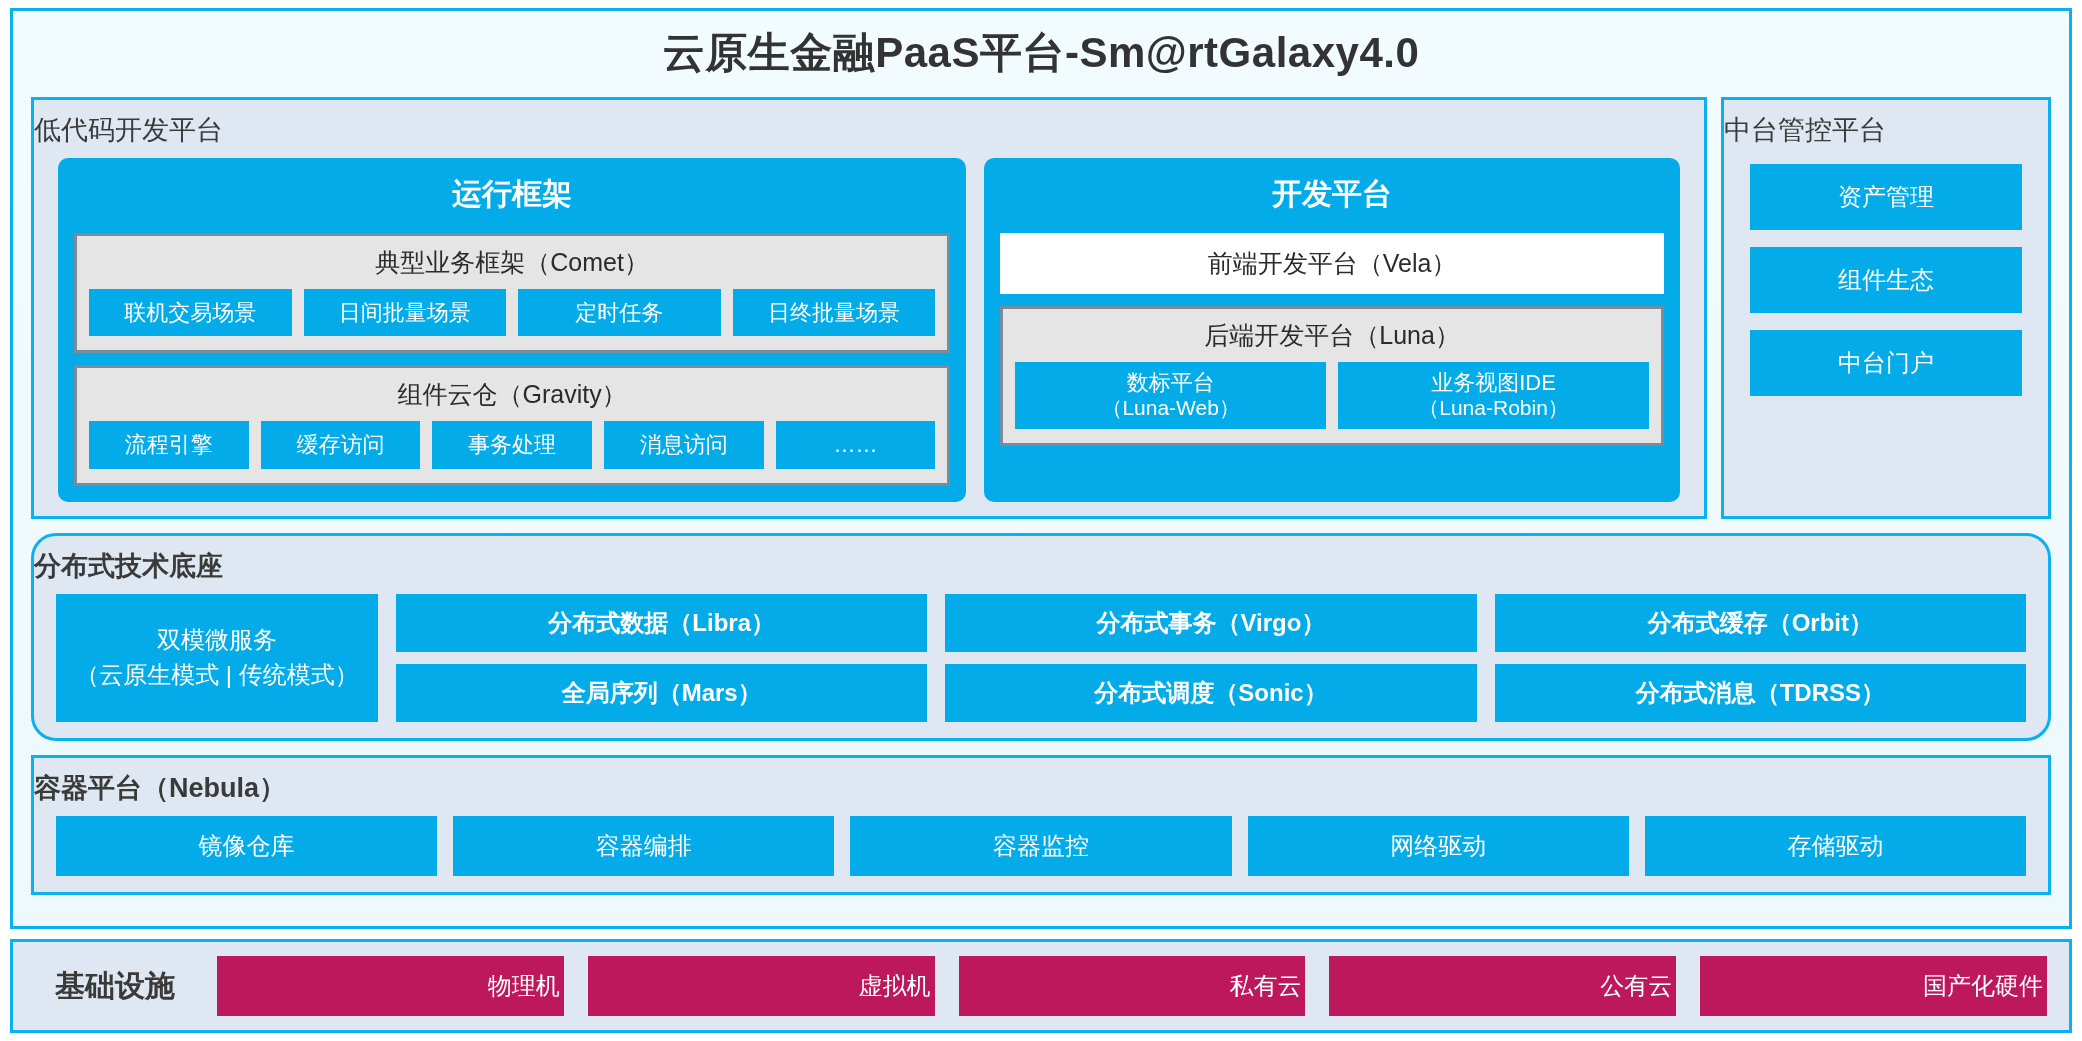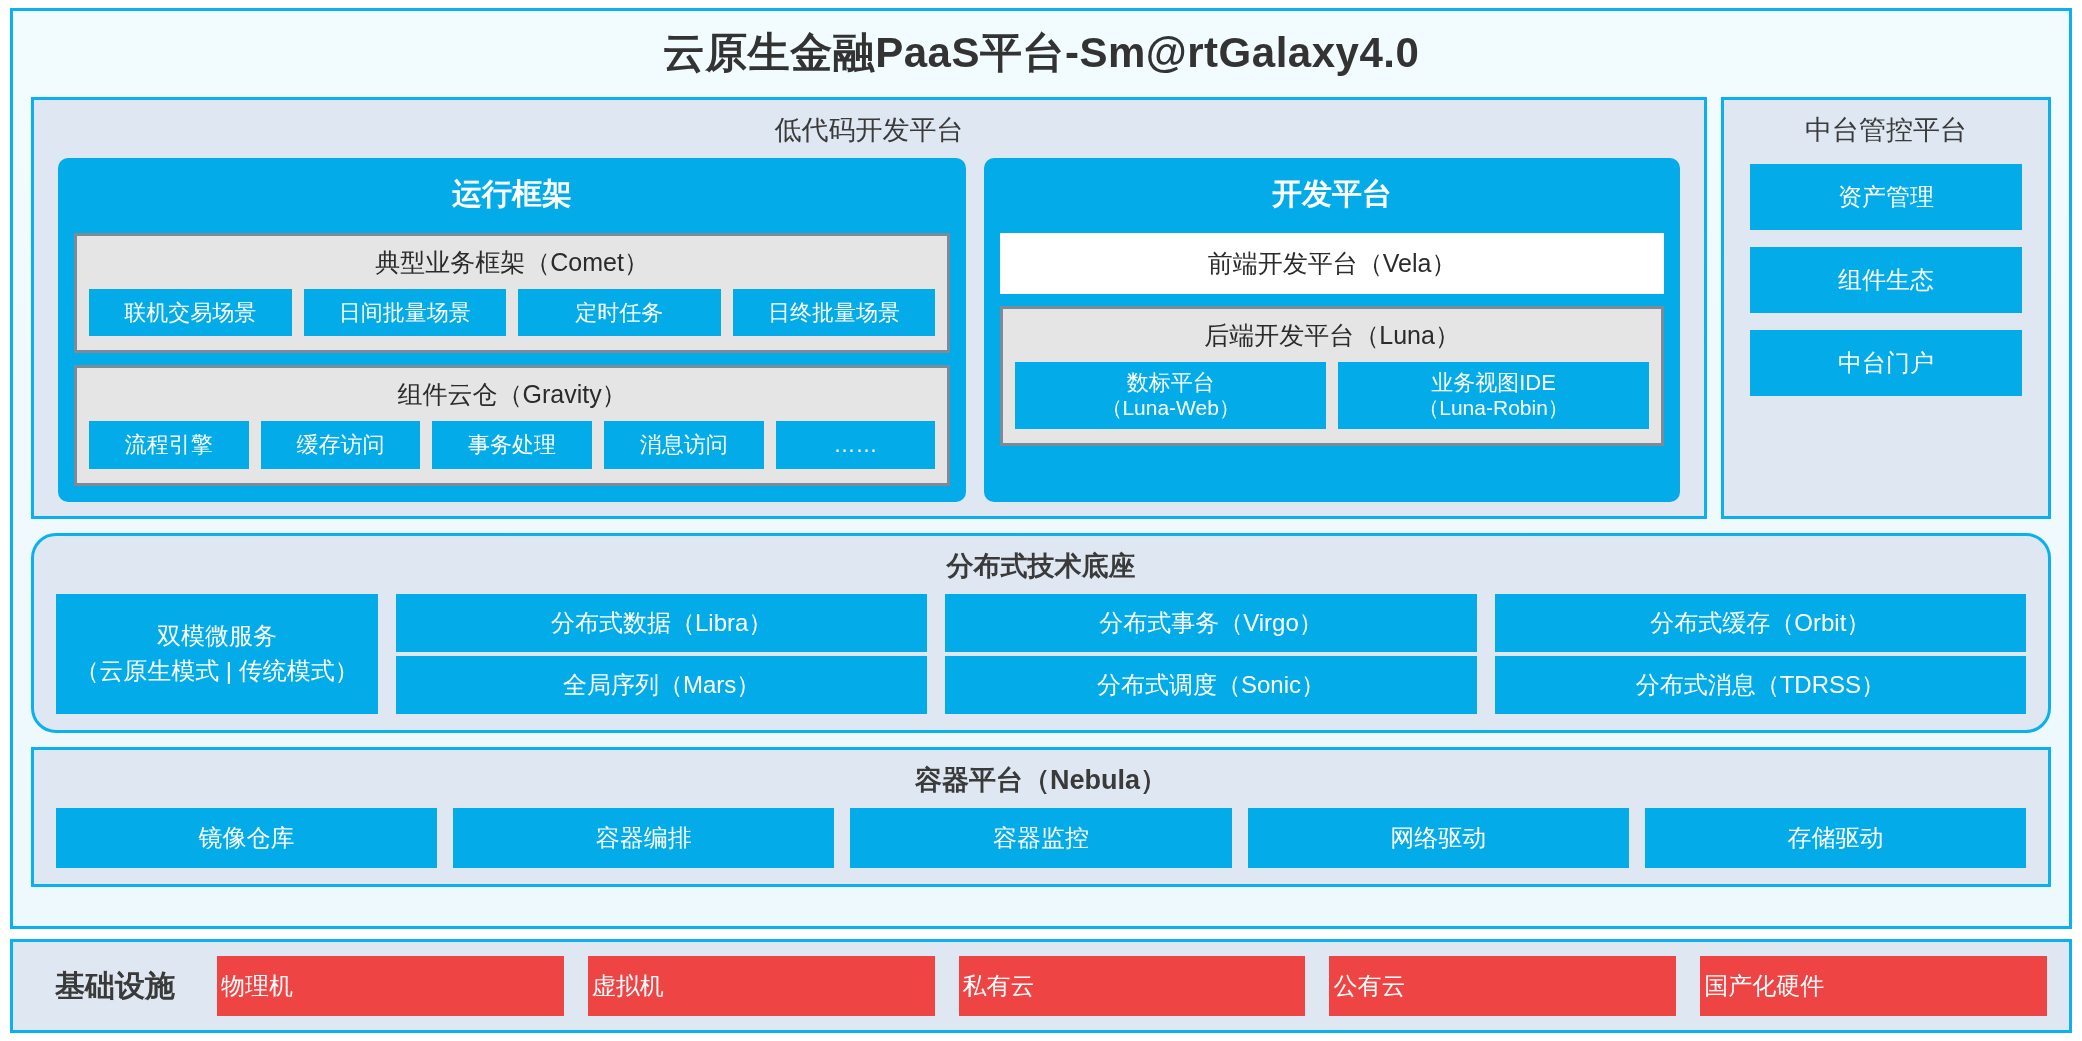--- a/index.html
+++ b/index.html
@@ -51,21 +51,21 @@
   }
 
   .panel {
     background: #dfe8f2;
     border: 3px solid #0bb0ee;
     display: flex;
     flex-direction: column;
   }
 
   .panel-title {
-    text-align: center;
+    text-align: left;
     font-size: 27px;
     color: #3a3a3a;
     padding: 12px 0 10px 0;
     font-weight: normal;
     white-space: nowrap;
   }
 
   .panel-title.bold { font-weight: bold; }
 
   
@@ -183,21 +183,22 @@
     justify-content: center;
     font-size: 24px;
     line-height: 1.45;
     text-align: center;
     padding: 10px;
   }
   .tech-col {
     flex: 1 1 0;
     display: flex;
     flex-direction: column;
-    gap: 4px;
+    gap: 12px;
+    font-weight: bold;
   }
   .tech-cell {
     background: #03ace9;
     color: #fff;
     font-size: 24px;
     text-align: center;
     padding: 13px 6px;
     white-space: nowrap;
   }
 
@@ -235,24 +236,24 @@
     white-space: nowrap;
     padding-left: 20px;
     padding-right: 18px;
   }
   .infra-items {
     display: flex;
     gap: 24px;
     flex: 1 1 auto;
   }
   .infra-cell {
-    background: #ef4444;
-    color: #fff;
-    font-size: 24px;
-    text-align: left;
+    background: #be185d;
+    color: #fff;
+    font-size: 24px;
+    text-align: right;
     padding: 14px 4px;
     flex: 1 1 0;
     white-space: nowrap;
   }
 </style>
 </head>
 <body>
 
 <div class="page">
 

